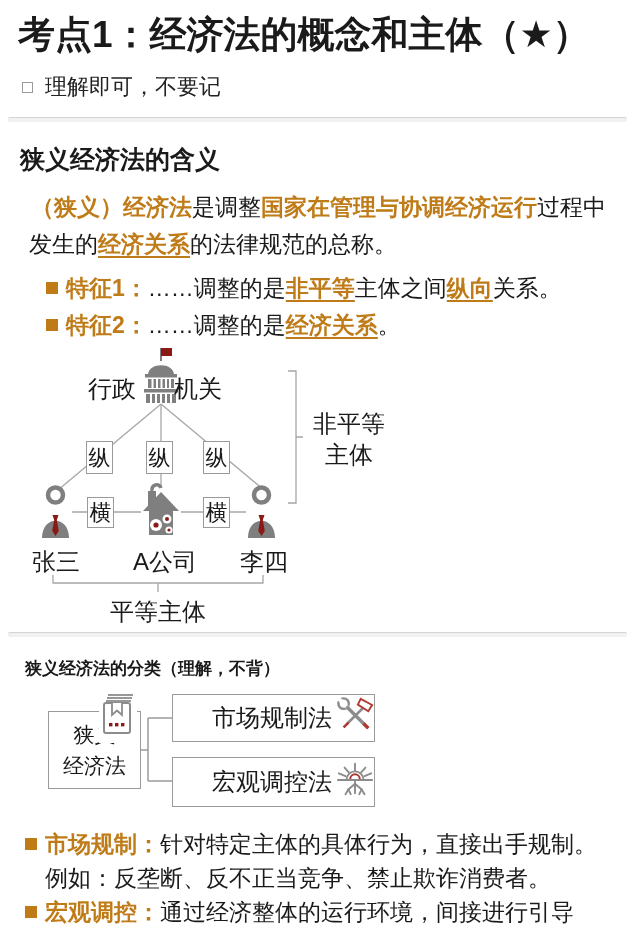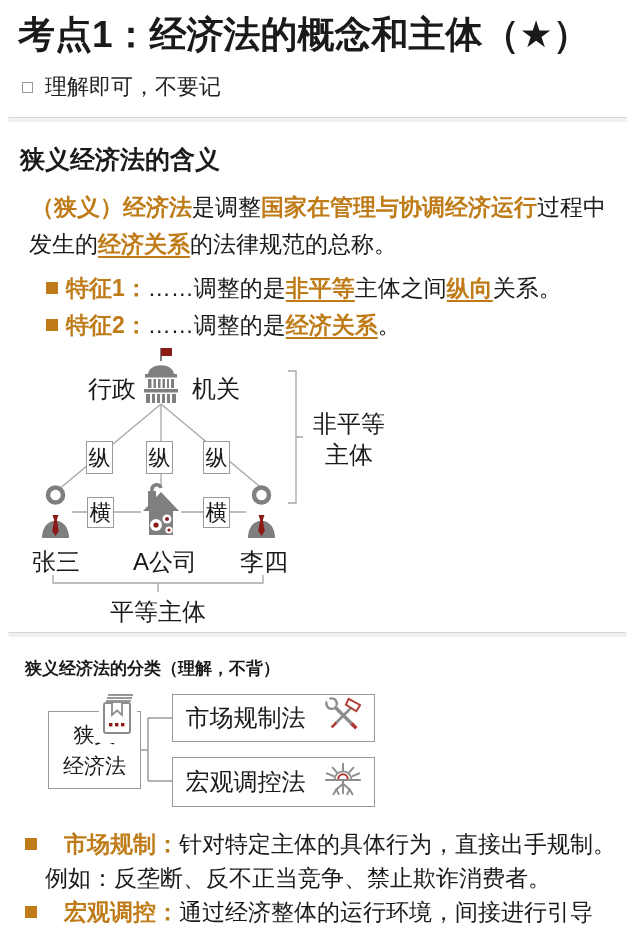--- a/index.html
+++ b/index.html
@@ -37,28 +37,28 @@
   .center-text { text-align:center; }
   .unequal { position:absolute; left:309px; top:62px; width:80px; text-align:center; font-size:24px; line-height:31px; }
 
   
   .s2-heading { font-size:17px; font-weight:bold; margin:20px 0 0 25px; }
   .tree { position:relative; width:635px; height:126px; margin-top:11px; }
   .root-box { position:absolute; left:48px; top:20px; width:93px; height:78px; border:1.5px solid #9a9a9a;
               display:flex; flex-direction:column; align-items:center; justify-content:center;
               font-size:21px; line-height:31px; background:#fff; }
   .branch-box { position:absolute; left:172px; width:203px; border:1.5px solid #9a9a9a; background:#fff;
-                display:flex; align-items:center; justify-content:center; gap:18px; font-size:24px; }
+                display:flex; align-items:center; justify-content:flex-end; gap:4px; font-size:24px; }
   .branch-1 { top:3px; height:48px; }
   .branch-2 { top:66px; height:50px; }
   .book-wrap { position:absolute; left:99px; top:0; background:#fff; padding:1px; }
 
   
   .bullets2 { margin-top:10px; }
-  .b2-line { position:relative; padding-left:64px; font-size:23px; line-height:34px; padding-right:4px; }
+  .b2-line { position:relative; padding-left:45px; font-size:23px; line-height:34px; padding-right:4px; }
   .b2-line .sq-bullet { top:11px; }
   .example { padding-left:45px; font-size:23px; line-height:34px; }
 </style>
 </head>
 <body>
 
 <div class="header">
   <h1 class="page-title">考点1：经济法的概念和主体（★）</h1>
   <div class="note-line">
     <span class="note-square"></span>
@@ -117,21 +117,21 @@
         <line x1="13" y1="47" x2="13" y2="56"></line>
           <line x1="18" y1="47" x2="18" y2="56"></line>
         <line x1="23" y1="47" x2="23" y2="56"></line>
           <line x1="28" y1="47" x2="28" y2="56"></line>
         <line x1="33" y1="47" x2="33" y2="56"></line>
       </g>
     </svg>
   </div>
 
   <div class="abs dg-text" style="left:88px; top:27px;">行政</div>
-  <div class="abs dg-text" style="left:192px; top:27px;font-family:Liberation Mono, monospace;">机关</div>
+  <div class="abs dg-text" style="left:174px; top:27px;font-family:Liberation Mono, monospace;">机关</div>
 
   <div class="rel-box" style="left:86px; top:95px;">纵</div>
   <div class="rel-box" style="left:146px; top:95px;">纵</div>
   <div class="rel-box" style="left:203px; top:95px;">纵</div>
 
   <div class="abs" style="left:40px; top:139px;">
     <svg width="31" height="53" viewBox="0 0 31 53">
       <circle cx="15.5" cy="10" r="7.5" fill="none" stroke="#7F7F7F" stroke-width="4.5"></circle>
       <path d="M2 53 C2 30, 29 30, 29 53 Z" fill="#7F7F7F"></path>
       <path d="M12.5 30 L18.5 30 L16.8 35 L18.8 46 L15.5 51 L12.2 46 L14.2 35 Z" fill="#8B1A17"></path>

